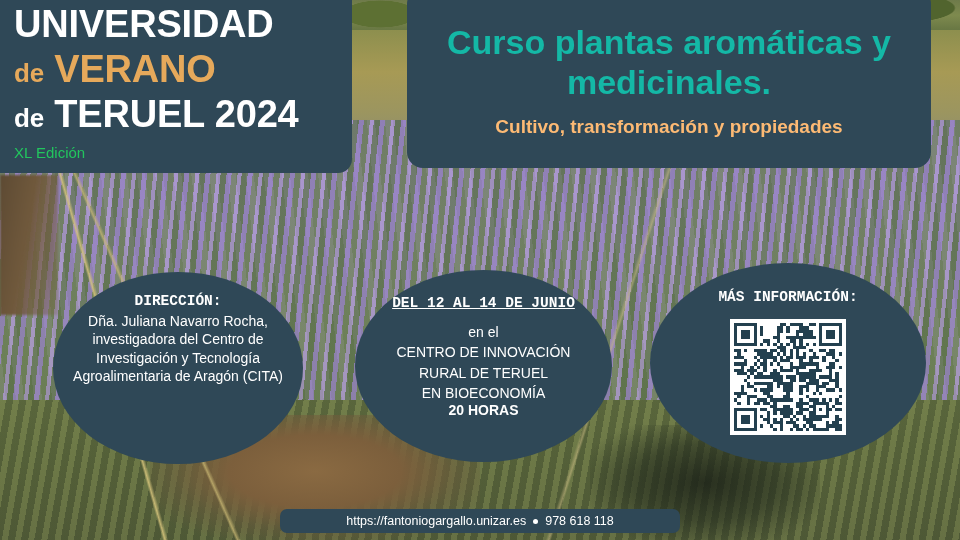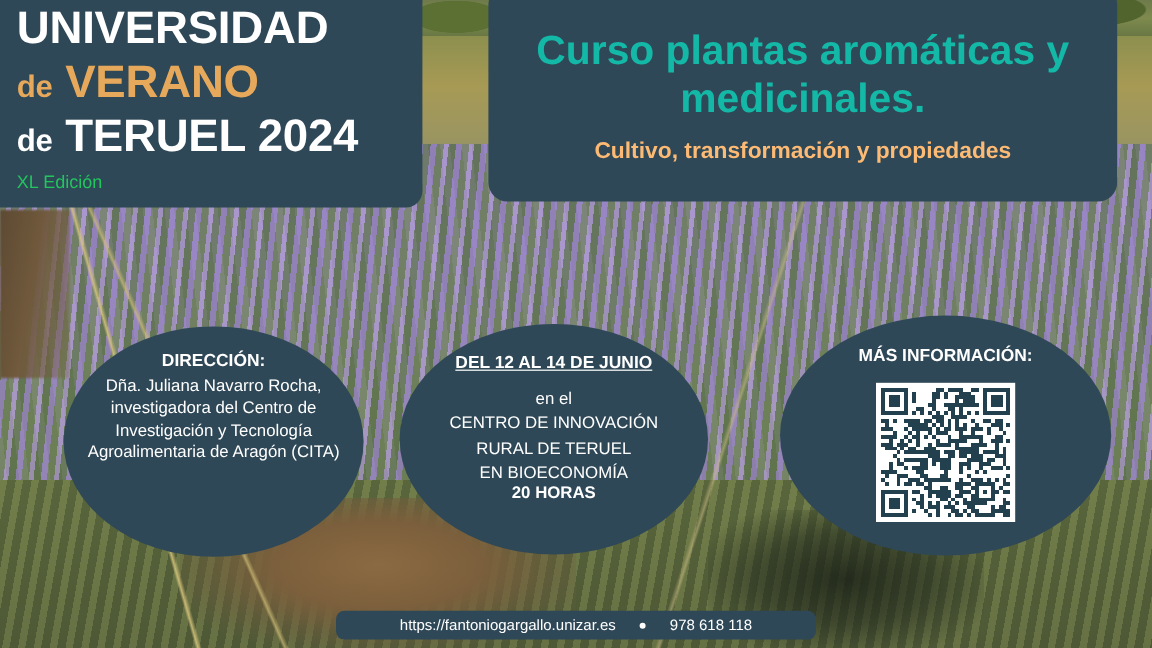--- a/index.html
+++ b/index.html
@@ -168,27 +168,28 @@
     position: absolute;
     background: #2f4857;
     border-radius: 50%;
     color: #ffffff;
     display: flex;
     flex-direction: column;
     align-items: center;
     text-align: center;
   }
   .oval-1 { left: 53px;  top: 272px; width: 250px; height: 192px; padding: 20px 16px 0 16px; }
-  .oval-2 { left: 333px; top: 270px; width: 257px; height: 192px; padding: 24px 12px 0 12px; }
+  .oval-2 { left: 355px; top: 270px; width: 257px; height: 192px; padding: 24px 12px 0 12px; }
   .oval-3 { left: 650px; top: 263px; width: 276px; height: 200px; padding: 25px 14px 0 14px; }
 
   .oval-heading {
     font-weight: bold;
     font-size: 14.5px;
     line-height: 1.25;
+    font-family: Liberation Mono, monospace;
   }
   .oval-heading.underline { text-decoration: underline; font-size: 14.5px; }
   .oval-body {
     font-size: 14px;
     line-height: 1.30;
     margin-top: 2px;
   }
   .oval-strong {
     font-weight: bold;
     font-size: 14px;
@@ -208,21 +209,21 @@
   
   .footer-pill {
     position: absolute;
     left: 280px; top: 509px;
     width: 400px; height: 24px;
     background: #2f4857;
     border-radius: 7px;
     display: flex;
     align-items: center;
     justify-content: center;
-    gap: 20px;
+    gap: 7px;
     color: #ffffff;
     font-size: 12.5px;
   }
   .footer-dot {
     width: 5px; height: 5px;
     background: #ffffff;
     border-radius: 50%;
     display: inline-block;
   }
 </style>

